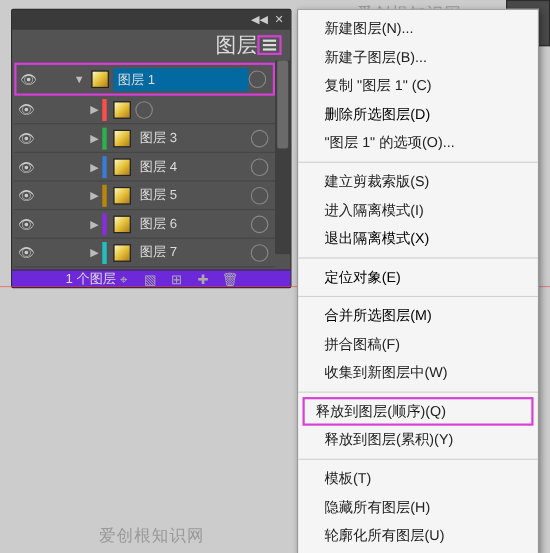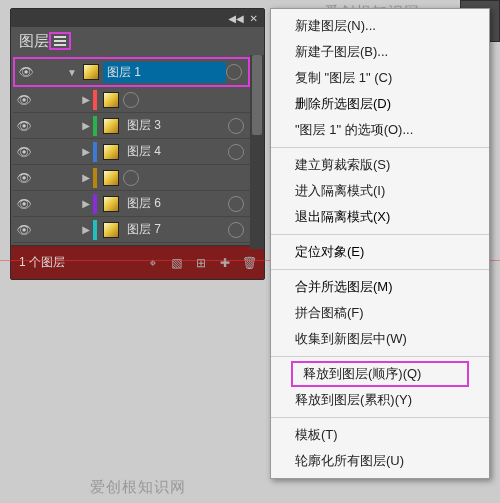--- a/index.html
+++ b/index.html
@@ -4,49 +4,49 @@
 <style>
 *{margin:0;padding:0;box-sizing:border-box;font-family:"Microsoft YaHei",sans-serif}
 body{background:#cccccc;width:500px;height:503px;position:relative;overflow:hidden}
 .watermark-top{position:absolute;top:3px;right:80px;font-size:15px;color:#999;letter-spacing:1px;z-index:0}
 .watermark-bottom{position:absolute;bottom:6px;right:314px;font-size:15px;color:#999;letter-spacing:1px;z-index:0}
 .red-line{position:absolute;top:260px;left:0;right:0;height:1px;background:rgba(255,50,50,0.5);z-index:3}
 .panel{position:absolute;left:10px;top:8px;width:255px;background:#535353;border:1px solid #2c2c2c;border-radius:2px;z-index:2}
 .panel-tabbar{height:18px;background:#3a3a3a;display:flex;align-items:center;justify-content:flex-end;padding:0 6px;gap:6px}
 .panel-tabbar .chev{color:#ccc;font-size:10px}
 .panel-tabbar .x{color:#ccc;font-size:10px;cursor:pointer}
-.panel-header{height:28px;display:flex;align-items:center;justify-content:flex-start;padding:0 8px;color:#ddd;font-size:15px}
+.panel-header{height:28px;display:flex;align-items:center;justify-content:flex-end;padding:0 8px;color:#ddd;font-size:19px}
 .hamburger-box{border:2px solid #d83fd8;padding:2px 3px;display:inline-flex}
 .hamburger{display:inline-flex;flex-direction:column;gap:2px}
 .hamburger span{display:block;width:12px;height:2px;background:#ddd}
 .scub{position:absolute;right:0;top:46px;bottom:30px;width:14px;background:#3f3f3f}
 .scub-thumb{position:absolute;top:0;left:2px;right:2px;height:80px;background:#6a6a6a;border-radius:2px}
 .layers{padding:2px 14px 2px 2px}
 .row{display:flex;align-items:center;height:26px;border-bottom:1px solid #454545}
 .vis{width:22px;text-align:center;color:#ccc;font-size:12px}
 .lock{width:18px}
 .indent{width:10px}
 .indent2{width:26px}
 .arrow{width:14px;color:#bbb;font-size:10px;text-align:center}
 .swatch{width:16px;height:16px;border:1px solid #222;margin:0 4px}
 .gold{background:linear-gradient(135deg,#fff8c0 0%,#e6c23a 50%,#b07b1a 100%)}
 .cbar{width:4px;height:20px;margin-right:2px}
 .name{color:#ddd;font-size:12px;flex:1;padding-left:4px}
 .tgt{width:16px;height:16px;border-radius:50%;border:1px solid #888;margin-right:6px}
 .row.selected{border:2px solid #d83fd8;height:30px}
 .row.selected .name{background:#0369a1;padding:2px 4px}
-.footer{height:34px;background:#7f1d1d;display:flex;align-items:center;justify-content:space-between;padding:0 8px;border-top:1px solid #333}
+.footer{height:16px;background:#6d28d9;display:flex;align-items:center;justify-content:center;padding:0 8px;border-top:1px solid #333}
 .footer-left{color:#ddd;font-size:12px}
 .footer-icons{display:flex;gap:10px;color:#aaa;font-size:12px}
 .footer-icons span{width:14px;text-align:center}
 
 .ctx{position:absolute;left:270px;top:8px;width:220px;background:#f5f5f5;border:1px solid #999;box-shadow:2px 2px 6px rgba(0,0,0,0.4);z-index:4;padding:4px 0;font-size:13px;color:#222}
 .mi{padding:4px 24px;white-space:nowrap}
 .mi.dis{color:#000000}
-.mi.hl{border:2px solid #d83fd8;margin:0 20px;padding:2px 10px}
+.mi.hl{border:2px solid #d83fd8;margin:0 4px;padding:2px 10px}
 .sep{height:1px;background:#d0d0d0;margin:4px 0}
 
 .ext-frag{position:absolute;right:0;top:0;width:40px;height:42px;background:#4a4a4a;border:1px solid #2c2c2c;z-index:1;display:flex;align-items:center;justify-content:center}
 .ext-frag .dot{width:18px;height:18px;border-radius:50%;background:#ddd}
 </style>
 </head>
 <body>
 
 <div class="watermark-top">爱创根知识网</div>
 <div class="watermark-bottom">爱创根知识网</div>
@@ -111,20 +111,21 @@
         <span class="name">图层 4</span>
         <span class="tgt"></span>
       </div>
       <div class="row">
         <span class="vis">👁</span>
         <span class="lock"></span>
         <span class="indent2"></span>
         <span class="arrow">▶</span>
         <span class="cbar" style="background:#b8860b"></span>
         <span class="swatch gold"></span>
+        <span class="name">图层 5</span>
         <span class="tgt"></span>
       </div>
       <div class="row">
         <span class="vis">👁</span>
         <span class="lock"></span>
         <span class="indent2"></span>
         <span class="arrow">▶</span>
         <span class="cbar" style="background:#8a2be2"></span>
         <span class="swatch gold"></span>
         <span class="name">图层 6</span>
@@ -172,14 +173,15 @@
     <div class="mi dis">定位对象(E)</div>
     <div class="sep"></div>
     <div class="mi dis">合并所选图层(M)</div>
     <div class="mi">拼合图稿(F)</div>
     <div class="mi">收集到新图层中(W)</div>
     <div class="sep"></div>
     <div class="mi hl">释放到图层(顺序)(Q)</div>
     <div class="mi">释放到图层(累积)(Y)</div>
     <div class="sep"></div>
     <div class="mi">模板(T)</div>
+    <div class="mi">隐藏所有图层(H)</div>
     <div class="mi">轮廓化所有图层(U)</div>
   </div>
 
 </body></html>

